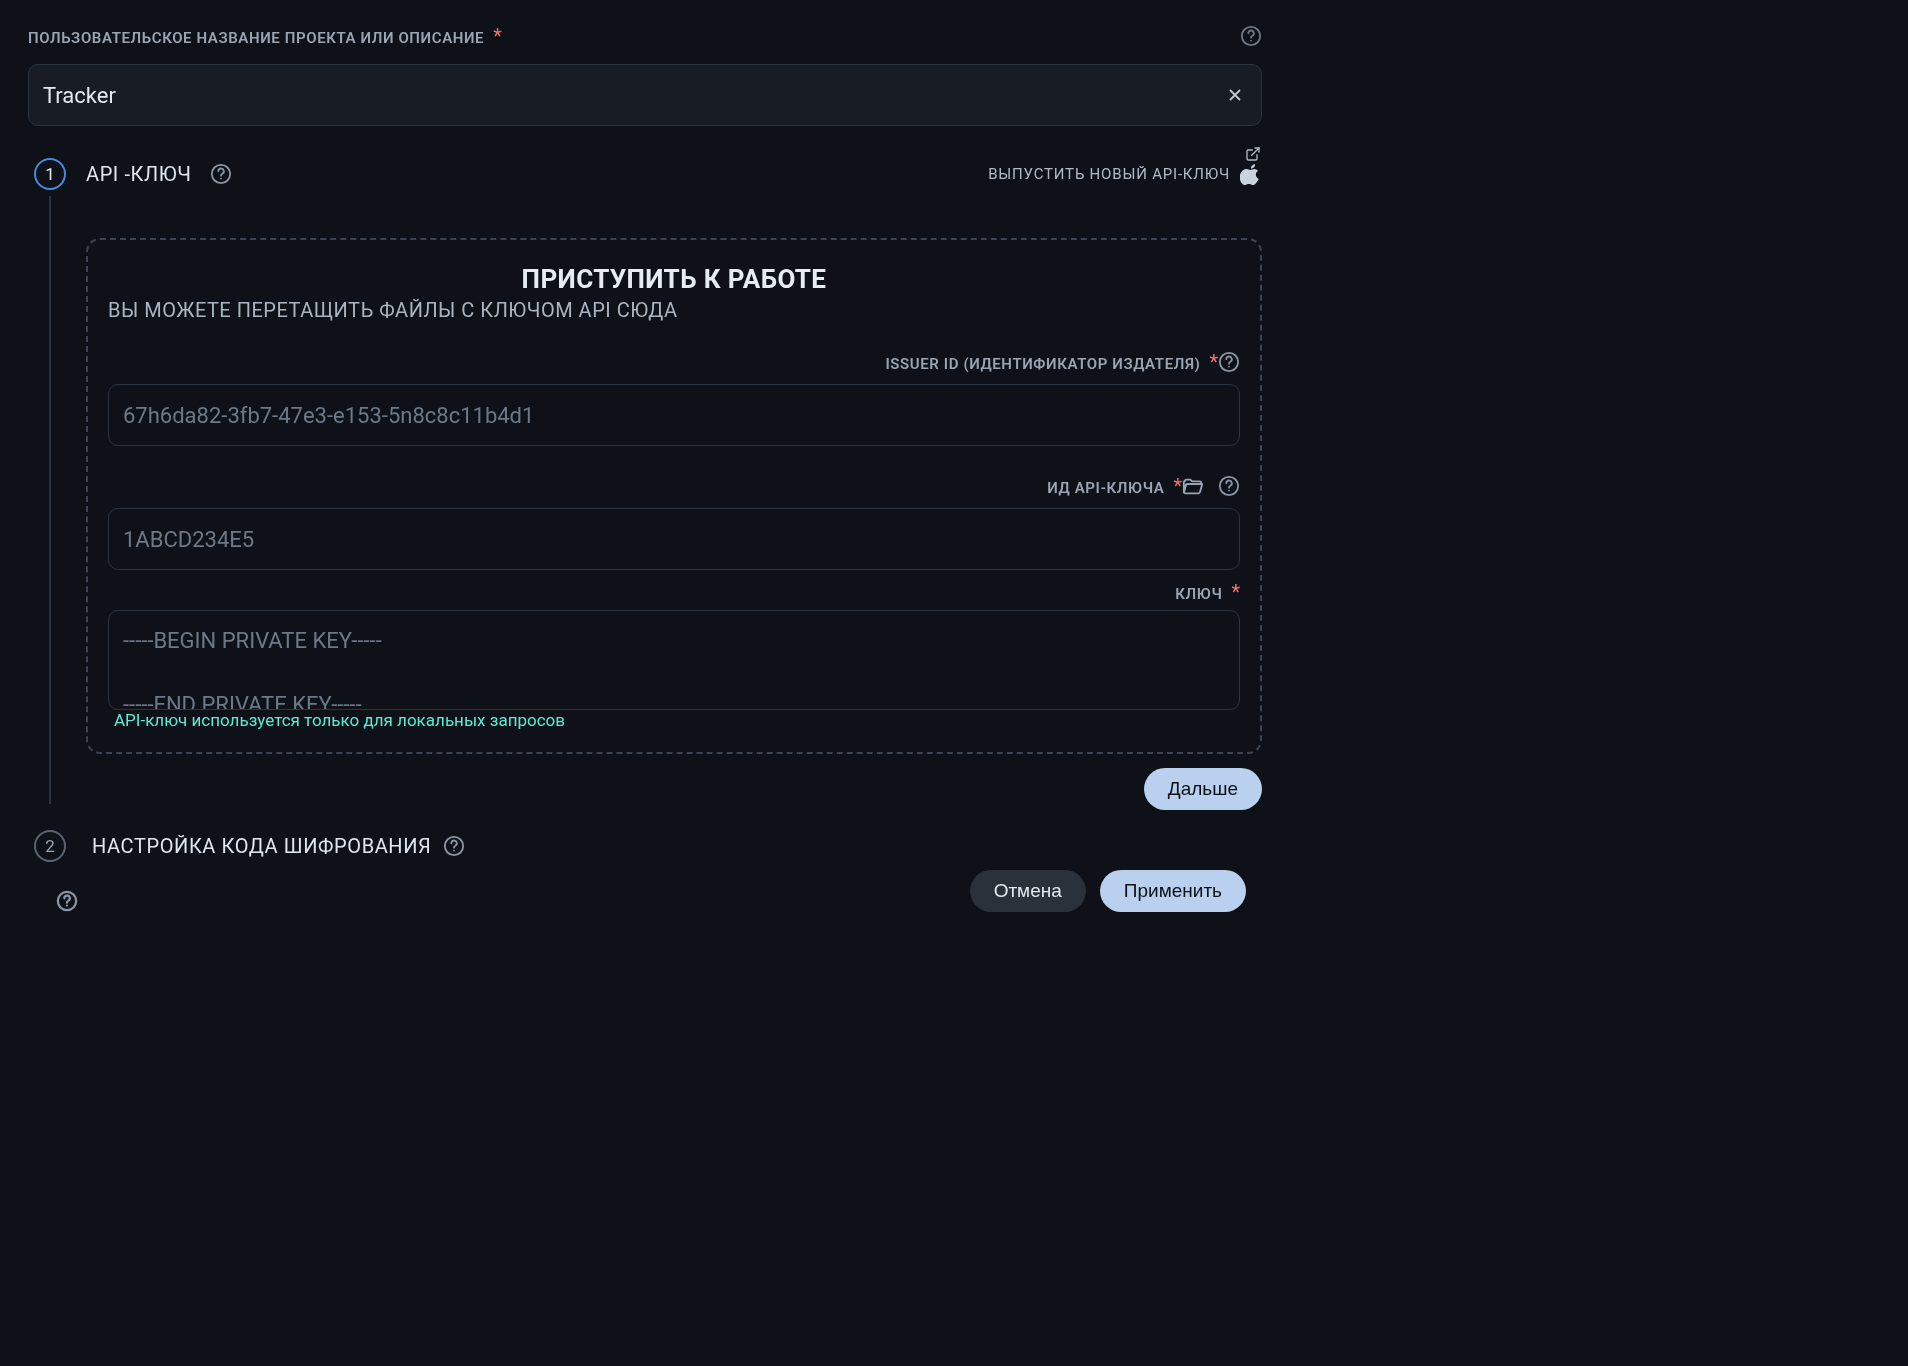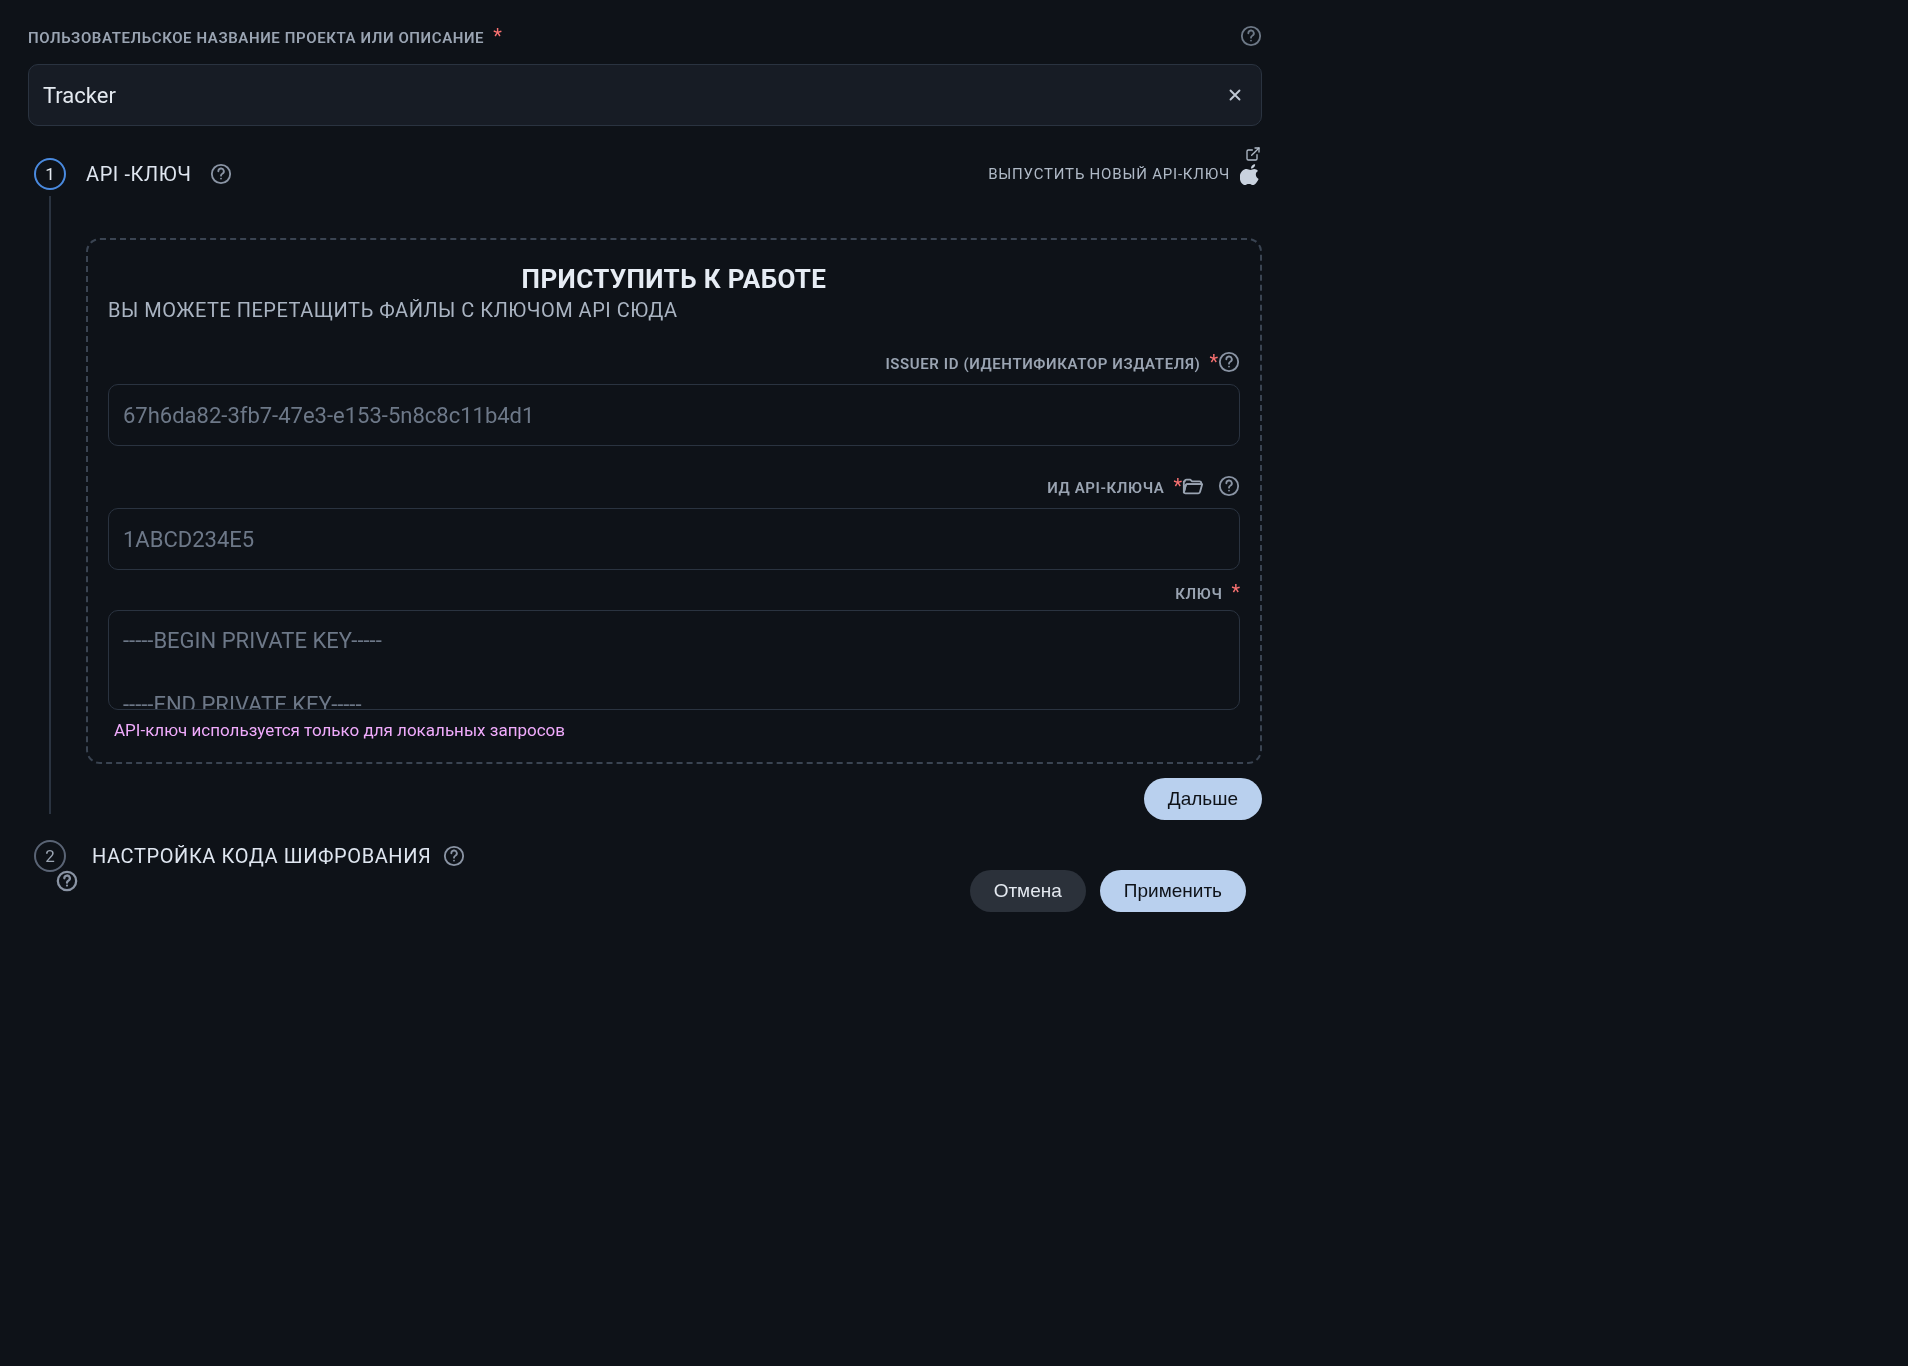--- a/index.html
+++ b/index.html
@@ -88,39 +88,39 @@
     .dashed-sub {
       text-align: left; font-size: 20px; color: #aab4c2; letter-spacing: 0.5px; margin-top: 4px;
     }
     .field { margin-top: 28px; }
     .field-row { display: flex; align-items: center; justify-content: flex-end; margin-bottom: 10px; }
     .field-icons { display: flex; align-items: center; gap: 14px; }
     .field .input-wrap { background: transparent; }
     .field .input-wrap input::placeholder,
     .field .input-wrap textarea::placeholder { color: #6d7888; }
     .key-textarea-wrap { height: 100px; align-items: flex-end; }
-    .field-hint { font-size: 17px; color: #f0abfc; margin-top: 10px; padding-left: 6px; }
+    .field-hint { font-size: 17px; color: #5eead4; padding-left: 6px; }
 
     .next-row { display: flex; justify-content: flex-end; margin-top: 14px; }
     .btn-primary {
       background: #b9d0ee; color: #0e1218; border: none; border-radius: 22px;
       padding: 10px 24px; font-size: 19px; font-weight: 500; cursor: pointer;
     }
     .btn-secondary {
       background: #2b313a; color: #e4e9f0; border: none; border-radius: 22px;
       padding: 10px 24px; font-size: 19px; font-weight: 500; cursor: pointer;
     }
 
     .step2 { display: flex; margin-top: 20px; align-items: center; }
     .step2 .step-marker { margin-left: 6px; }
     .step2 .step-title { margin-left: 26px; }
 
     .footer {
       position: absolute; left: 12px; right: 0; bottom: 12px;
-      display: flex; align-items: flex-start; padding: 0 44px;
+      display: flex; align-items: flex-end; padding: 0 44px;
     }
     .footer .help-icon { margin-right: auto; }
     .footer .btns { display: flex; gap: 14px; }
   </style>
 </head>
 <body>
 
 <div class="container">
 
   <div class="top-row">

